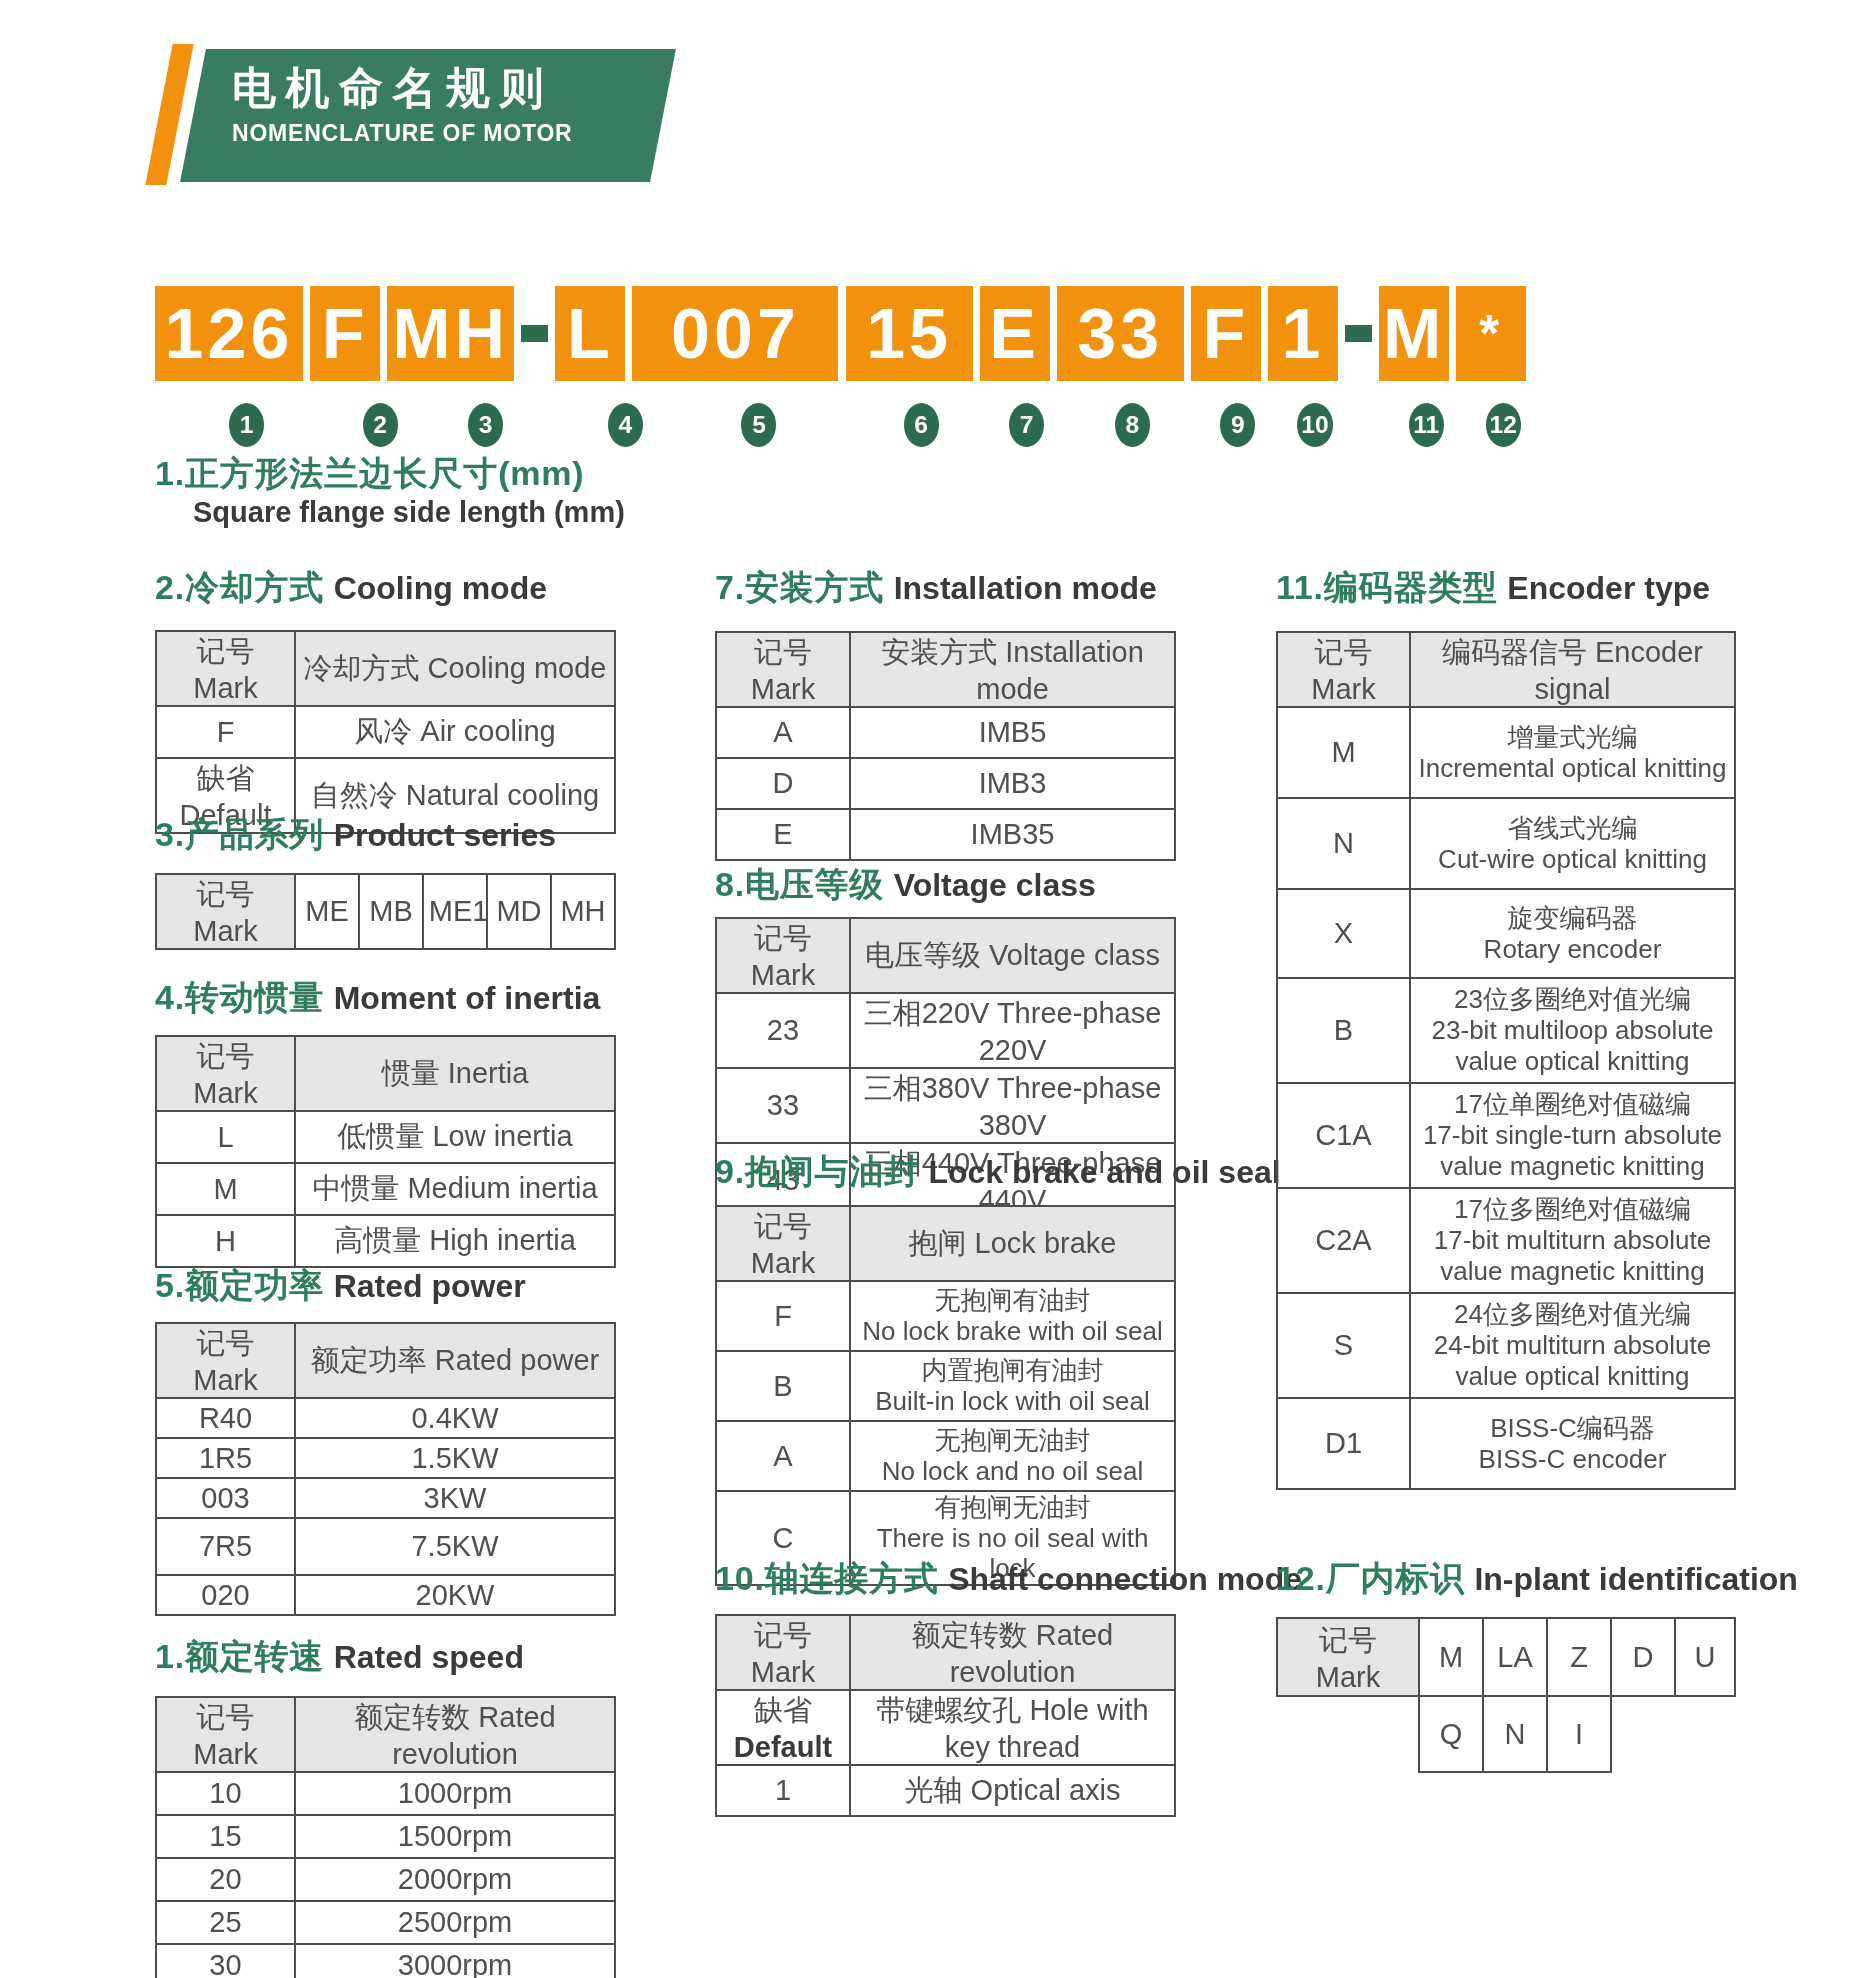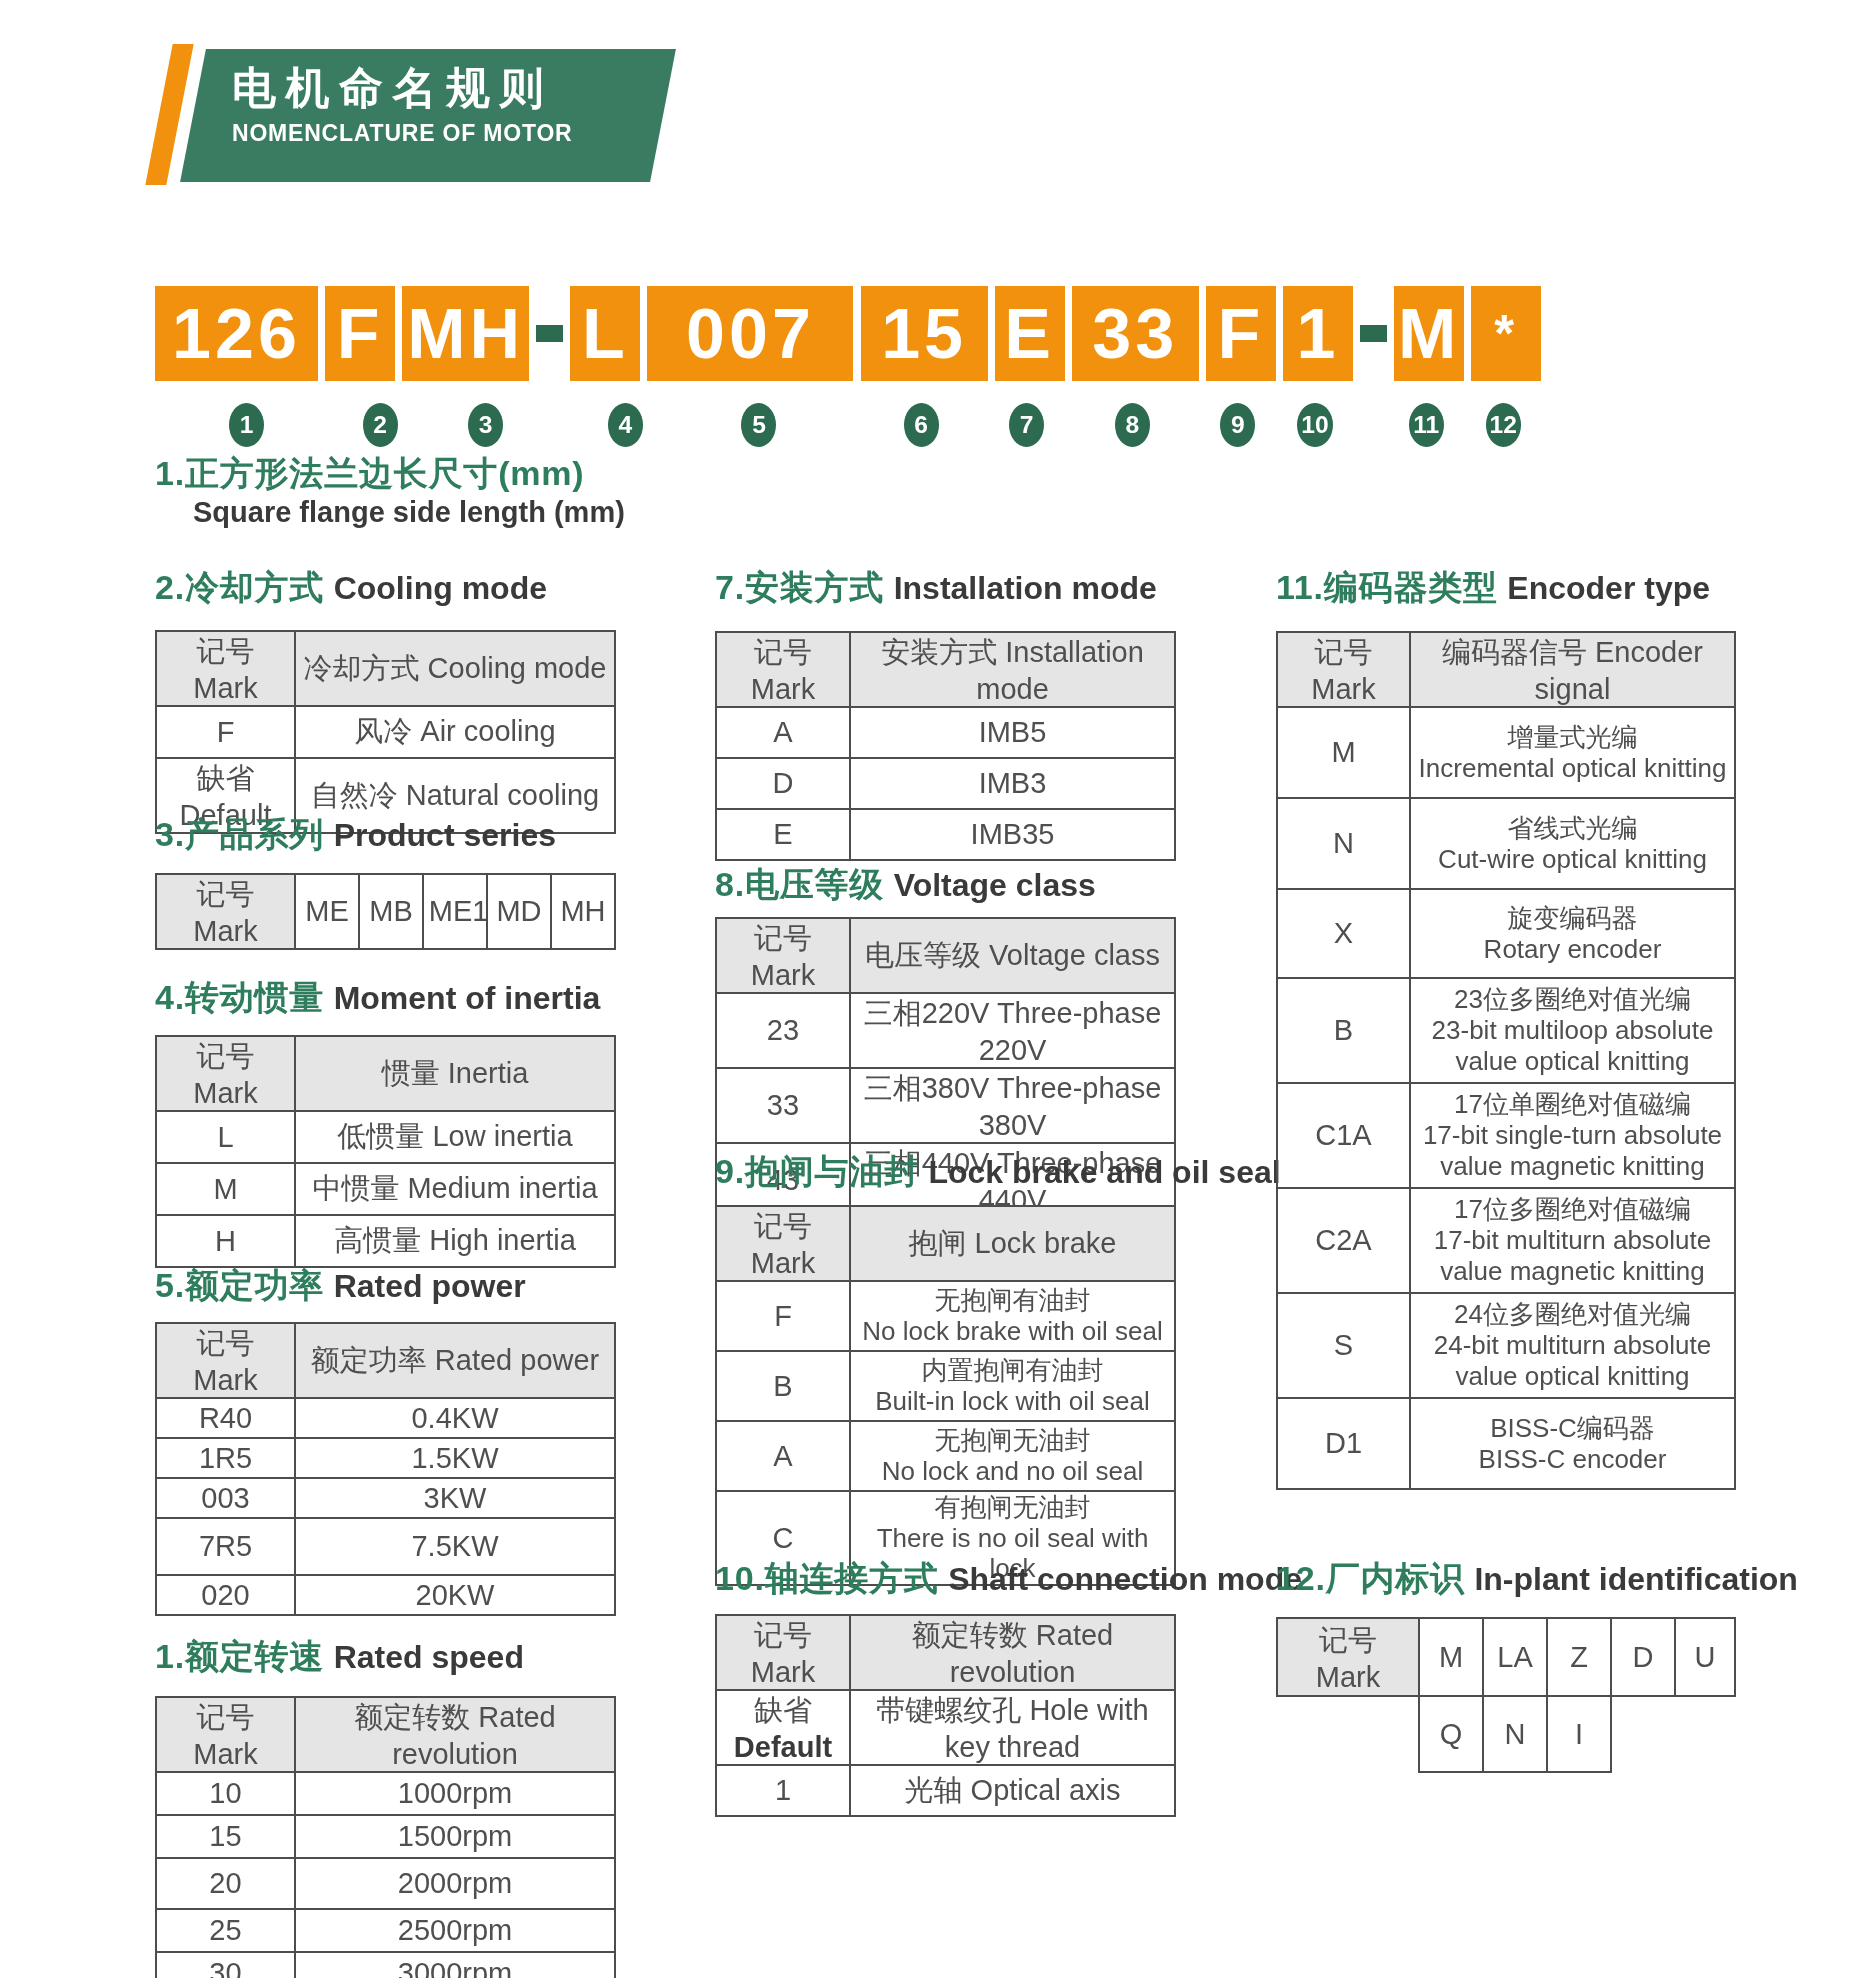--- a/index.html
+++ b/index.html
@@ -73,21 +73,21 @@
 <div id="page">
 
   <div class="banner-stripe"></div>
   <div class="banner-bg"></div>
   <div class="banner-text">
     <div class="cn">电机命名规则</div>
     <div class="en">NOMENCLATURE OF MOTOR</div>
   </div>
 
   <div class="code-row">
-    <div class="code-block" style="width:163px">126</div>
+    <div class="code-block" style="width:148px">126</div>
     <div class="code-block" style="width:70px">F</div>
     <div class="code-block" style="width:127px">MH</div>
     <div class="code-dash-slot" style="width:27px">
         <div class="code-dash"></div>
       </div>
     <div class="code-block" style="width:70px">L</div>
     <div class="code-block" style="width:206px">007</div>
     <div class="code-block" style="width:127px">15</div>
     <div class="code-block" style="width:70px">E</div>
     <div class="code-block" style="width:127px">33</div>
@@ -271,21 +271,21 @@
       <td class="th">额定转数 Rated revolution</td>
     </tr>
     <tr style="height:43px">
           <td>10</td>
           <td>1000rpm</td>
         </tr>
     <tr style="height:43px">
           <td>15</td>
           <td>1500rpm</td>
         </tr>
-    <tr style="height:51px">
+    <tr style="height:43px">
           <td>20</td>
           <td>2000rpm</td>
         </tr>
     <tr style="height:43px">
           <td>25</td>
           <td>2500rpm</td>
         </tr>
     <tr style="height:43px">
           <td>30</td>
           <td>3000rpm</td>

